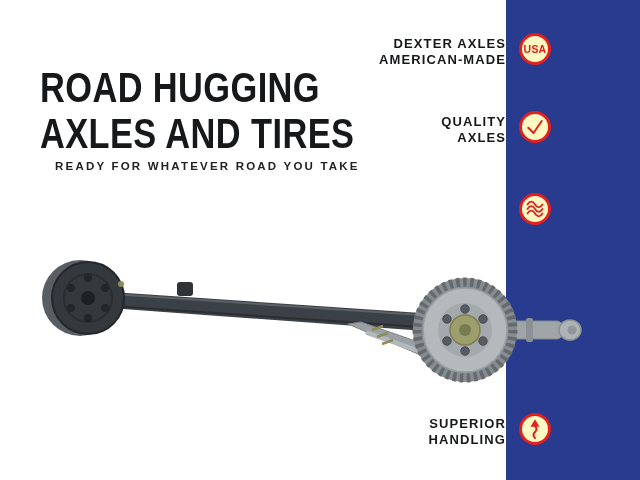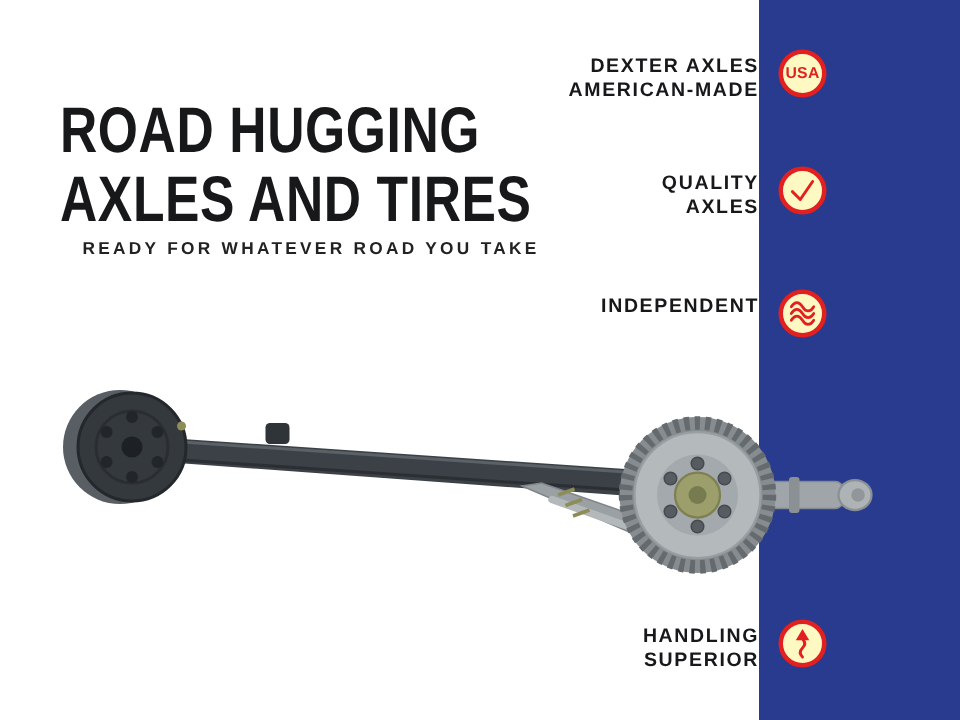--- a/index.html
+++ b/index.html
@@ -78,33 +78,32 @@
     <span>QUALITY</span>
     <span>AXLES</span>
   </div>
   <div class="icon-circle" style="top:111px;">
     <svg class="icon-svg" width="24" height="24" viewBox="0 0 32 32">
       <path d="M7 17 L14 24 L25 8" fill="none" stroke="#e2201f" stroke-width="2.6" stroke-linecap="round" stroke-linejoin="round"></path>
     </svg>
   </div>
 
   <div class="feature-label" style="top:196px;">
-    <span>INDEPENDENT</span>
   </div>
   <div class="icon-circle" style="top:193px;">
     <svg class="icon-svg" width="24" height="24" viewBox="0 0 32 32">
       <path d="M6 10 c3 -5 7 -5 10 0 c3 5 7 5 10 0" fill="none" stroke="#e2201f" stroke-width="2.4" stroke-linecap="round"></path>
       <path d="M6 16 c3 -5 7 -5 10 0 c3 5 7 5 10 0" fill="none" stroke="#e2201f" stroke-width="2.4" stroke-linecap="round"></path>
       <path d="M6 22 c3 -5 7 -5 10 0 c3 5 7 5 10 0" fill="none" stroke="#e2201f" stroke-width="2.4" stroke-linecap="round"></path>
     </svg>
   </div>
 
   <div class="feature-label" style="top:416px;">
+    <span>SUPERIOR</span>
     <span>HANDLING</span>
-    <span>SUPERIOR</span>
   </div>
   <div class="icon-circle" style="top:413px;">
     <svg class="icon-svg" width="24" height="24" viewBox="0 0 32 32">
       <path d="M16 28 q-4 -4 0 -8 q4 -4 0 -8" fill="none" stroke="#e2201f" stroke-width="2.6" stroke-linecap="round"></path>
       <polygon points="16,3 10,13 22,13" fill="#e2201f"></polygon>
     </svg>
   </div>
 
   <svg class="axle-svg" width="580" height="185" viewBox="0 0 580 185">
 

